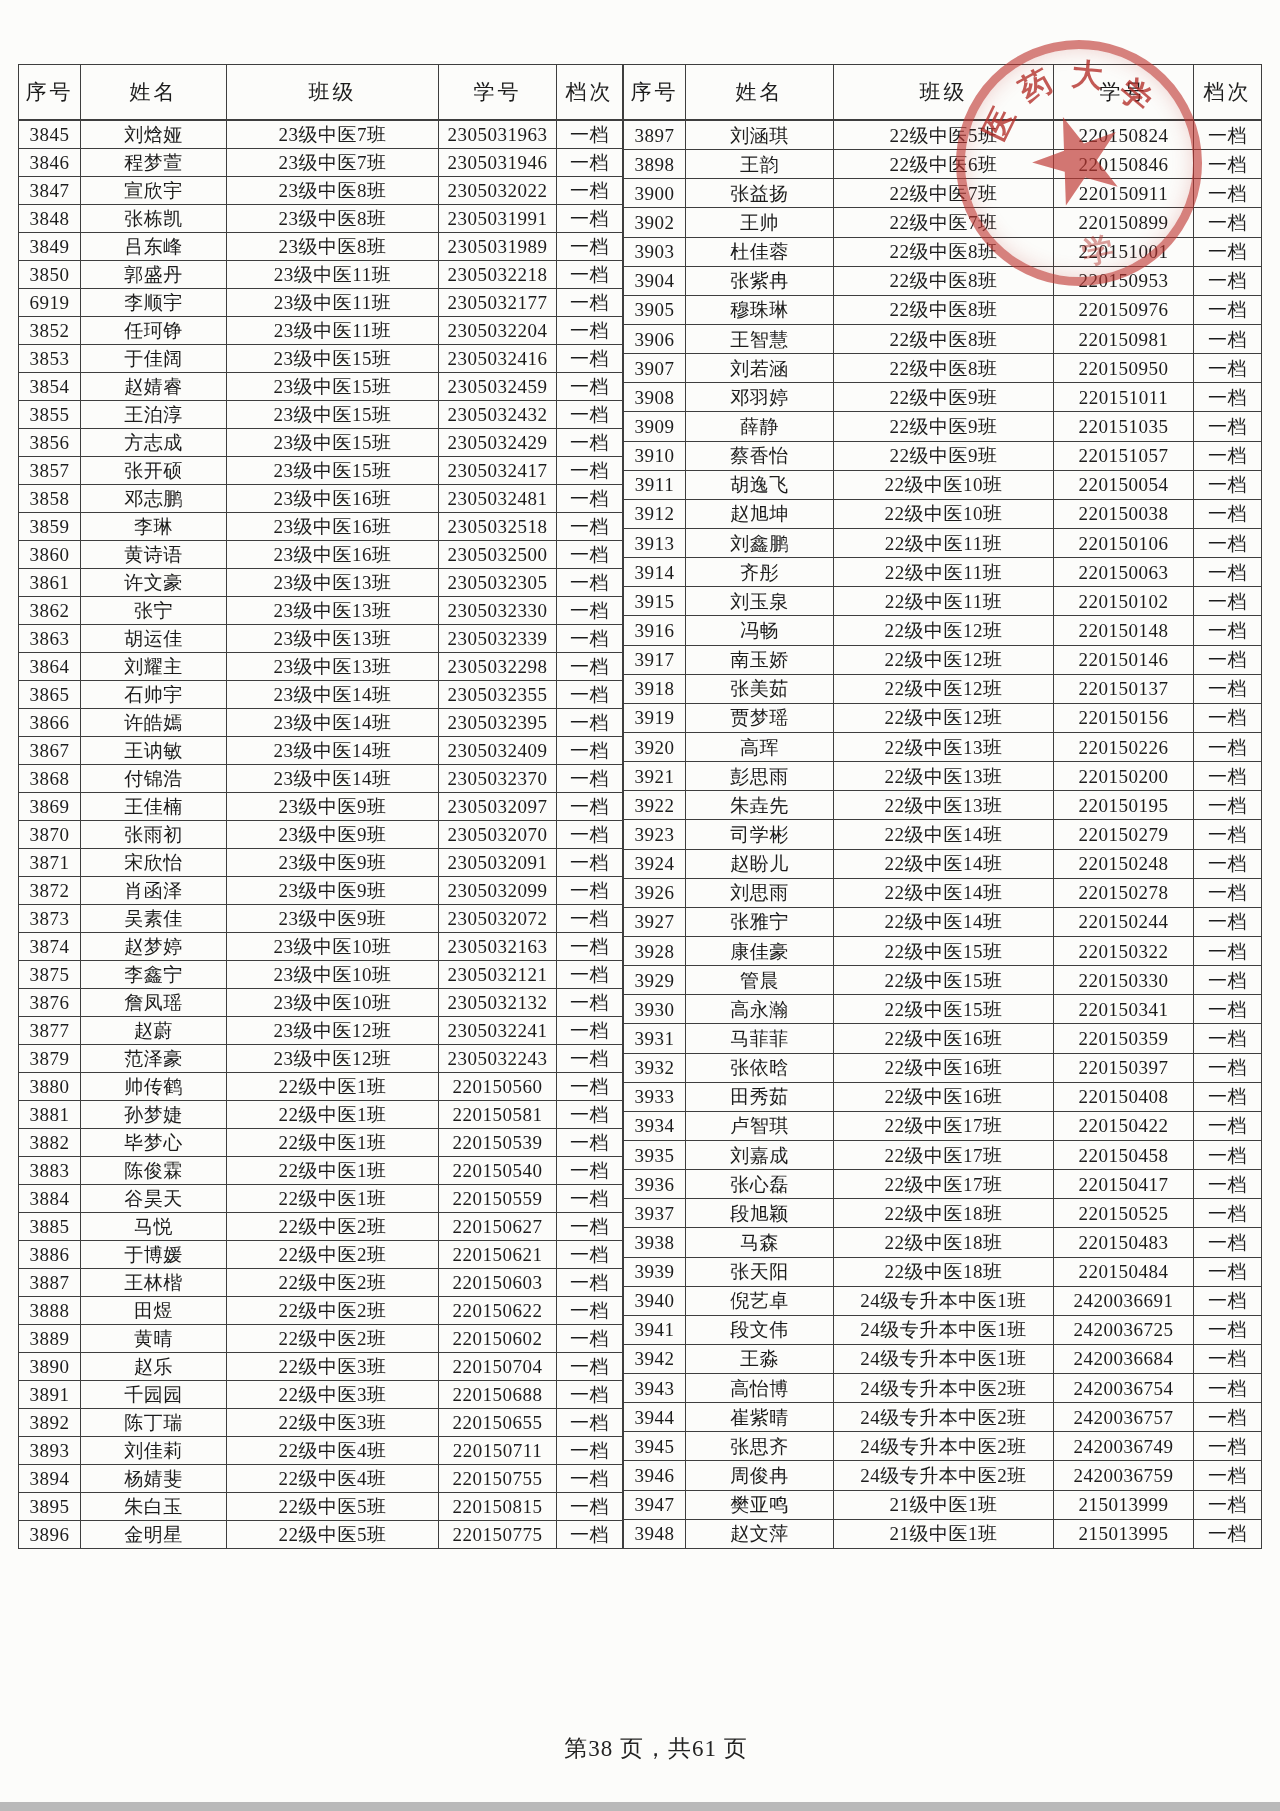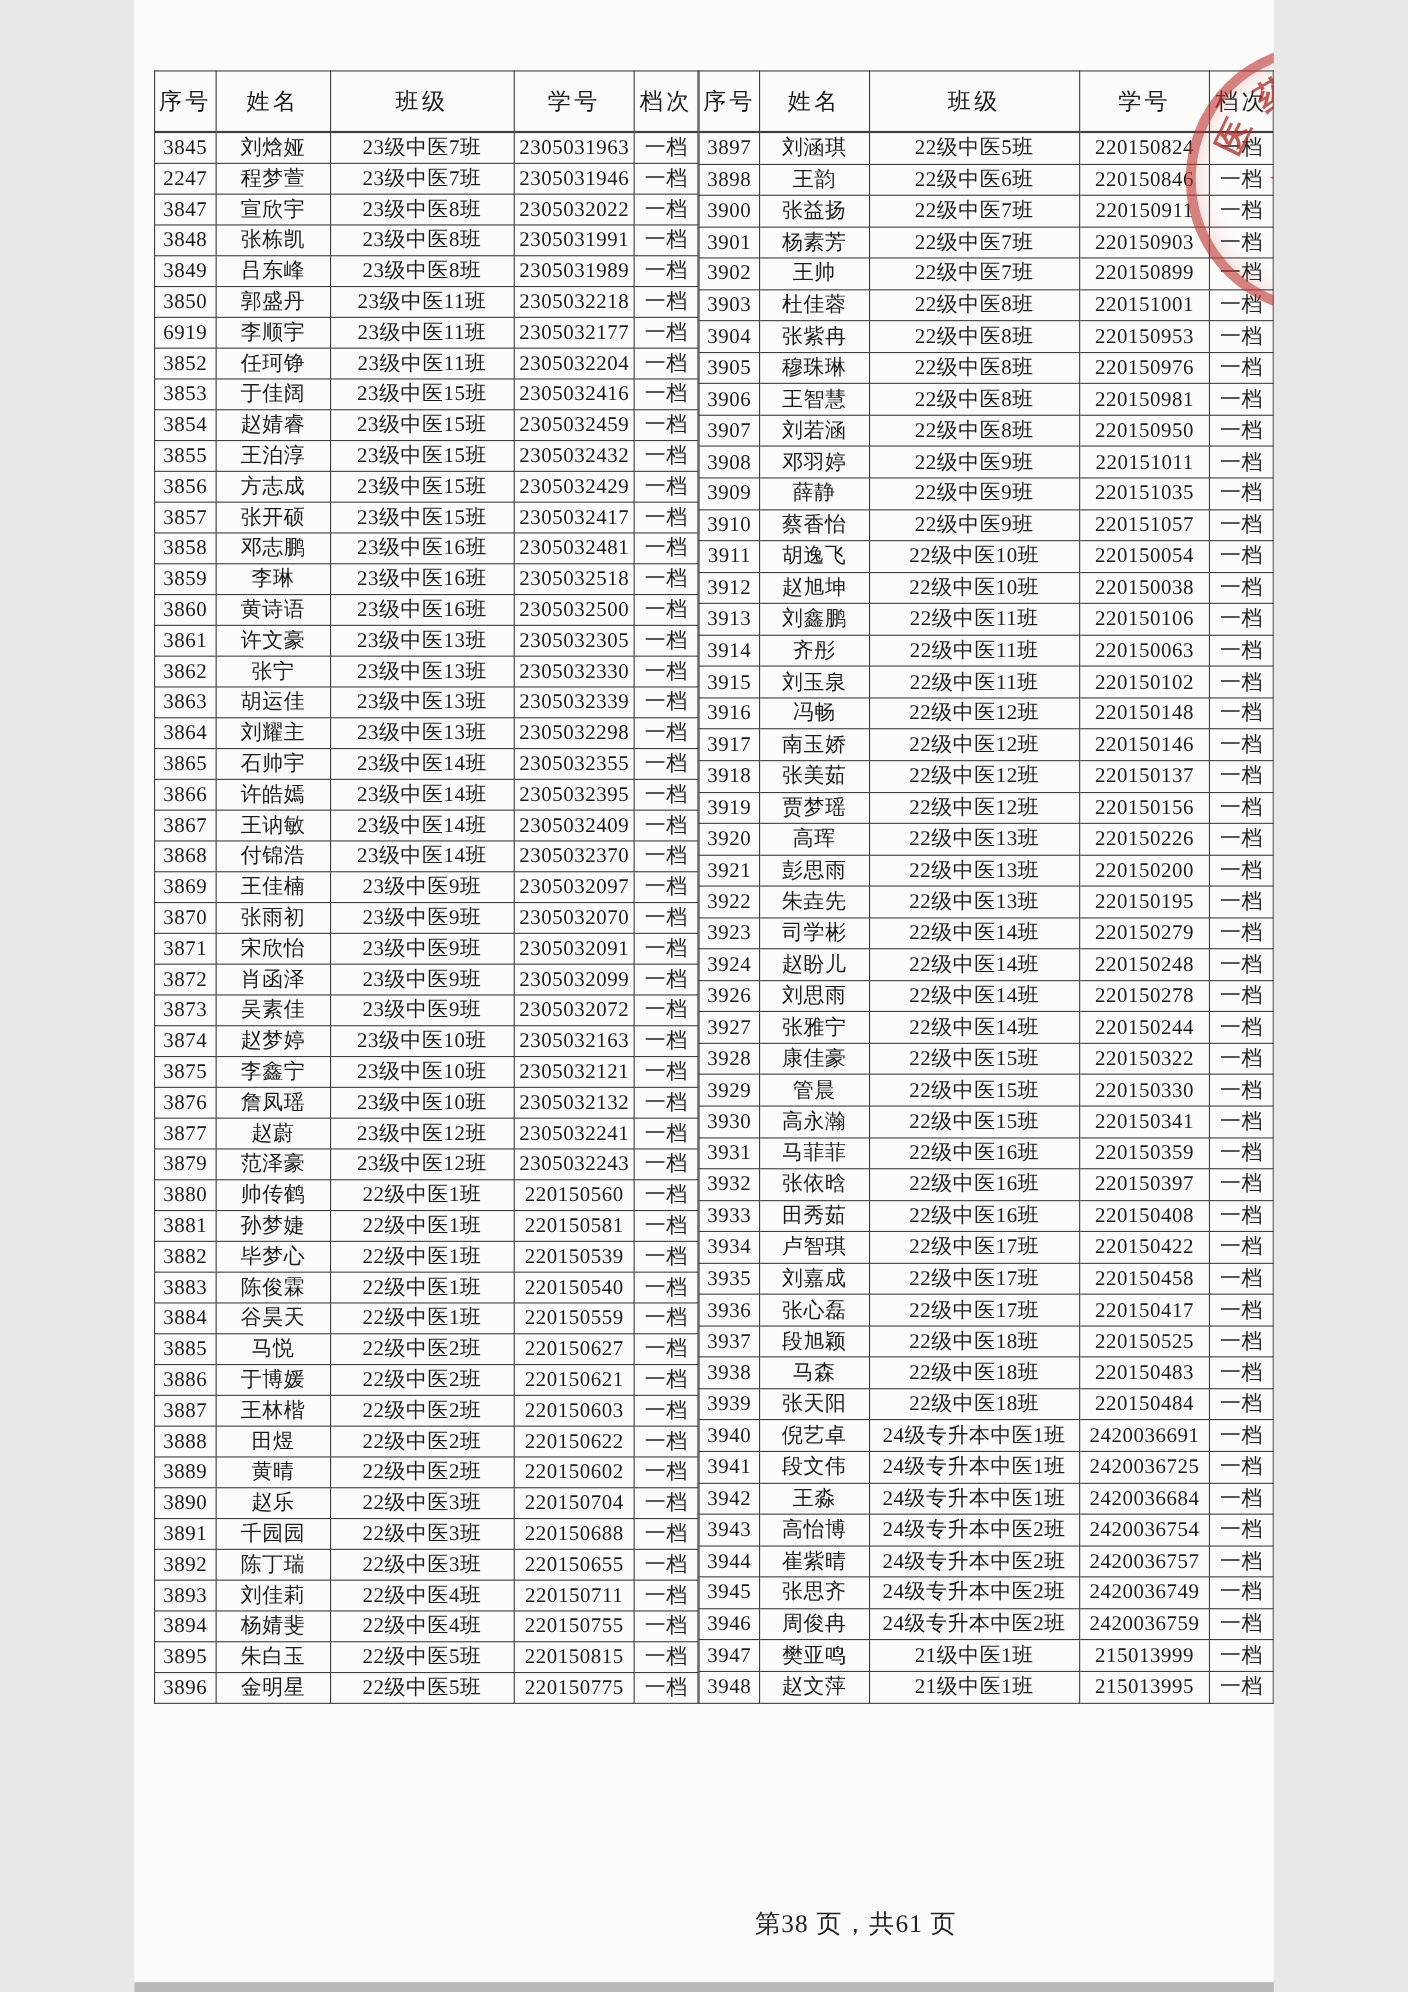--- a/index.html
+++ b/index.html
@@ -1,17 +1,17 @@
 <!DOCTYPE html>
 <html><head>
 <meta charset="utf-8">
 <style>
   html,body { margin:0; padding:0; background:#e8e8e8; }
   .page {
-    position:relative; width:1036px; height:1811px; margin:0 auto;
+    position:relative; width:1280px; height:1811px; margin:0 auto;
     background:#fcfcfa; overflow:hidden;
     font-family:"Liberation Serif","DejaVu Serif",serif; color:#1c1c1c;
   }
   .tables { position:absolute; top:64px; left:18px; display:flex; }
   table.roster { border-collapse:collapse; table-layout:fixed; background:transparent; }
   table.roster th, table.roster td {
     border:1.6px solid #3e3e3e; text-align:center; vertical-align:middle;
     padding:0; overflow:hidden; white-space:nowrap;
   }
   table.roster th { height:54px; font-size:21px; font-weight:normal; letter-spacing:3px; border-bottom:2.2px solid #3e3e3e; }
@@ -61,21 +61,21 @@
       </thead>
       <tbody>
           <tr>
             <td>3845</td>
             <td>刘焓娅</td>
             <td>23级中医7班</td>
             <td>2305031963</td>
             <td>一档</td>
           </tr>
           <tr>
-            <td>2247</td>
+            <td>3846</td>
             <td>程梦萱</td>
             <td>23级中医7班</td>
             <td>2305031946</td>
             <td>一档</td>
           </tr>
           <tr>
             <td>3847</td>
             <td>宣欣宇</td>
             <td>23级中医8班</td>
             <td>2305032022</td>
@@ -453,27 +453,20 @@
             <td>一档</td>
           </tr>
           <tr>
             <td>3900</td>
             <td>张益扬</td>
             <td>22级中医7班</td>
             <td>220150911</td>
             <td>一档</td>
           </tr>
           <tr>
-            <td>3901</td>
-            <td>杨素芳</td>
-            <td>22级中医7班</td>
-            <td>220150903</td>
-            <td>一档</td>
-          </tr>
-          <tr>
             <td>3902</td>
             <td>王帅</td>
             <td>22级中医7班</td>
             <td>220150899</td>
             <td>一档</td>
           </tr>
           <tr>
             <td>3903</td>
             <td>杜佳蓉</td>
             <td>22级中医8班</td>

